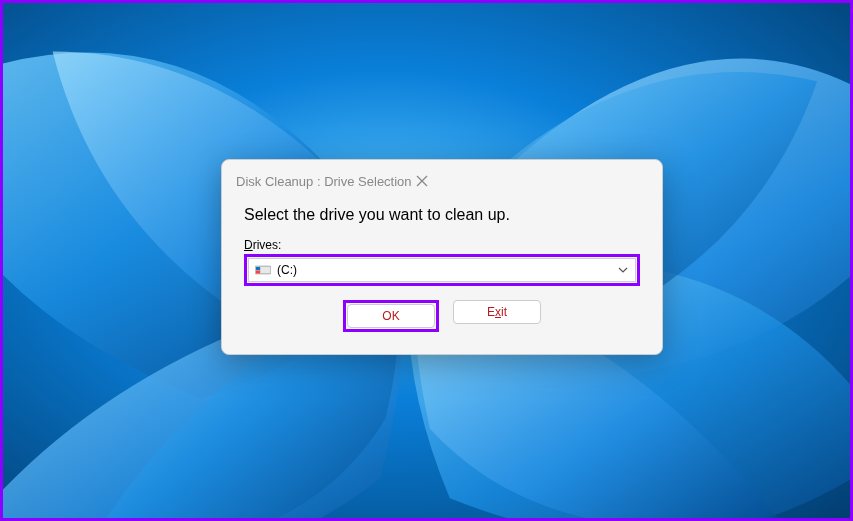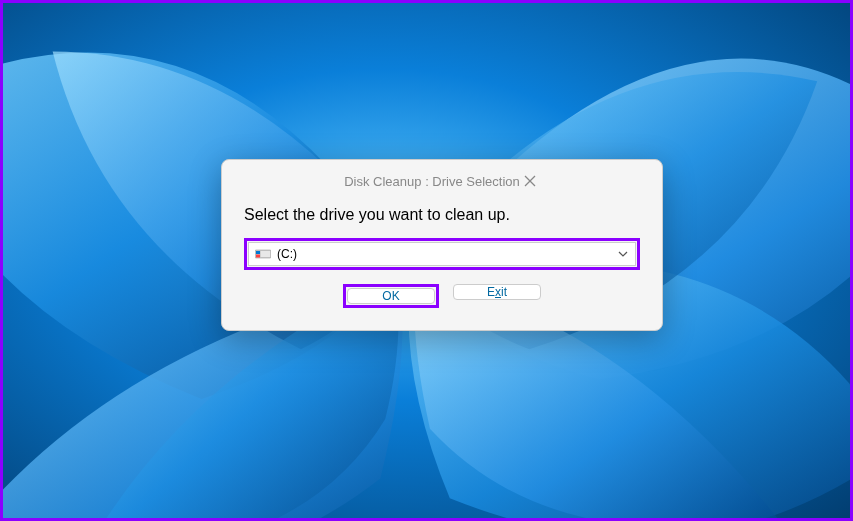--- a/index.html
+++ b/index.html
@@ -32,21 +32,21 @@
       width: 442px;
       background: #f5f5f5;
       border: 1px solid #cccccc;
       border-radius: 8px;
       box-shadow: 0 8px 32px rgba(0,0,0,0.3);
       z-index: 10;
     }
     .titlebar {
       display: flex;
       align-items: center;
-      justify-content: center;
+      justify-content: flex-start;
       padding: 10px 14px 8px 14px;
       height: 40px;
     }
     .title {
       font-size: 13px;
       color: #888888;
       font-weight: 400;
     }
     .close-btn {
       width: 20px;
@@ -127,26 +127,26 @@
       justify-content: center;
       gap: 14px;
       margin-top: 6px;
     }
     .ok-wrap {
       border: 3px solid #8b00ff;
       padding: 1px;
     }
     .btn {
       width: 88px;
-      height: 16px;
+      height: 24px;
       background: #ffffff;
       border: 1px solid #cccccc;
       border-radius: 4px;
       font-size: 12px;
-      color: #0369a1;
+      color: #b91c1c;
       cursor: pointer;
       display: flex;
       align-items: center;
       justify-content: center;
       font-family: inherit;
     }
     .btn .underline {
       text-decoration: underline;
     }
   </style>
@@ -190,20 +190,21 @@
     <div class="title">Disk Cleanup : Drive Selection</div>
     <div class="close-btn">
       <svg viewBox="0 0 12 12">
         <line x1="1" y1="1" x2="11" y2="11" stroke="#888" stroke-width="1.2"></line>
         <line x1="11" y1="1" x2="1" y2="11" stroke="#888" stroke-width="1.2"></line>
       </svg>
     </div>
   </div>
   <div class="content">
     <div class="instruction">Select the drive you want to clean up.</div>
+    <div class="label"><span class="underline">D</span><span>rives:</span></div>
     <div class="dropdown-wrap">
       <div class="dropdown">
         <span class="drive-icon">
           <svg viewBox="0 0 16 12">
             <rect x="0" y="2" width="16" height="8" rx="1" fill="#d0d0d0" stroke="#888" stroke-width="0.5"></rect>
             <rect x="1" y="3" width="4" height="3" fill="#0078d4"></rect>
             <rect x="1" y="6.5" width="4" height="3" fill="#ff4040"></rect>
             <rect x="6" y="3" width="9" height="6" fill="#e8e8e8"></rect>
           </svg>
         </span>

